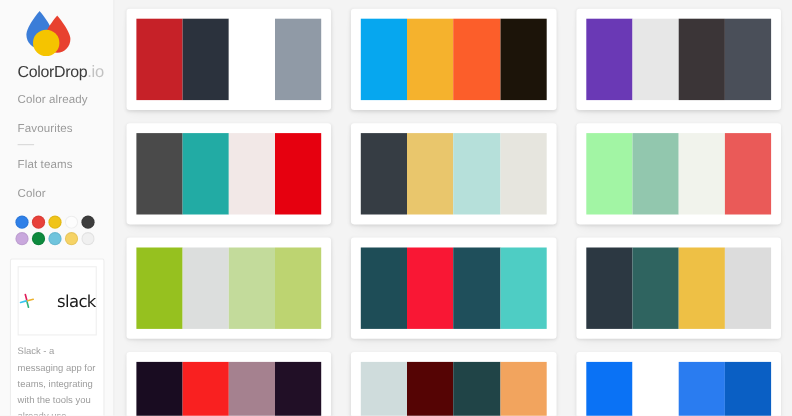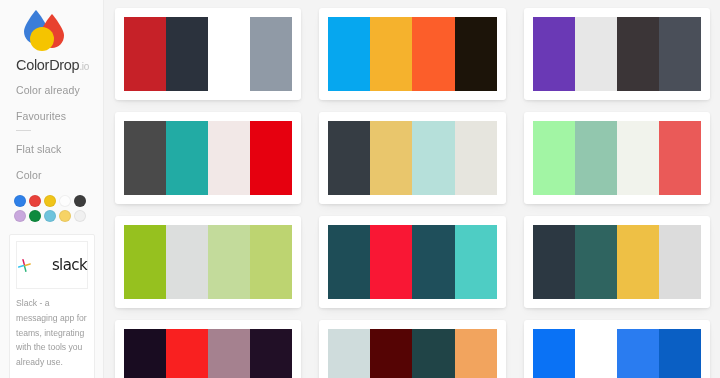--- a/index.html
+++ b/index.html
@@ -24,21 +24,21 @@
   .logo-wrap { padding: 8px 0 0 16px; }
   .logo { width: 56px; height: 46px; position: relative; display: block; }
   .brand {
     margin: 3px 0 0 16px;
     font-size: 14.5px;
     letter-spacing: -0.3px;
     color: #3b3b3b;
     font-weight: 400;
     white-space: nowrap;
   }
-  .brand .tld { color: #c2c2c2; font-size: 10px; }
+  .brand .tld { color: #c2c2c2; font-size: 15px; }
   .nav { margin: 11px 0 0 16px; }
   .nav-item {
     display: block;
     font-size: 10.5px;
     color: #9a9a9a;
     margin-bottom: 14px;
     letter-spacing: 0.1px;
     cursor: pointer;
     white-space: nowrap;
   }
@@ -61,21 +61,21 @@
   
   .ad {
     margin: 9px 0 0 9px;
     width: 86px;
     background: #fff;
     border: 1px solid #ededed;
     border-radius: 2px;
     padding: 6px;
   }
   .ad-img {
-    width: 100%; height: 48px;
+    width: 100%; height: 63px;
     border: 1px solid #efefef;
     background: #fff;
     display: flex; align-items: center; justify-content: flex-start;
     gap: 20px;
   }
   .slack-mark { width: 17px; height: 17px; position: relative; }
   .slack-word {
     font-size: 15px; color: #1a1a1a; letter-spacing: -0.6px;
     font-family: "DejaVu Sans", sans-serif;
   }
@@ -135,21 +135,21 @@
     </div>
 
     <div class="brand">
       <span>ColorDrop</span><span class="tld">.io</span>
     </div>
 
     <nav class="nav">
       <span class="nav-item">Color already</span>
       <span class="nav-item">Favourites</span>
       <div class="nav-divider"></div>
-      <span class="nav-item">Flat slack</span>
+      <span class="nav-item">Flat teams</span>
       <span class="nav-item">Color</span>
     </nav>
 
     <div class="swatch-grid">
         <div class="swatch-dot" style="background: rgb(47, 128, 232);"></div>
         <div class="swatch-dot" style="background: rgb(232, 65, 58);"></div>
         <div class="swatch-dot" style="background: rgb(240, 196, 25);"></div>
         <div class="swatch-dot" style="background: rgb(253, 253, 253);"></div>
         <div class="swatch-dot" style="background: rgb(61, 61, 61);"></div>
         <div class="swatch-dot" style="background: rgb(201, 168, 221);"></div>

